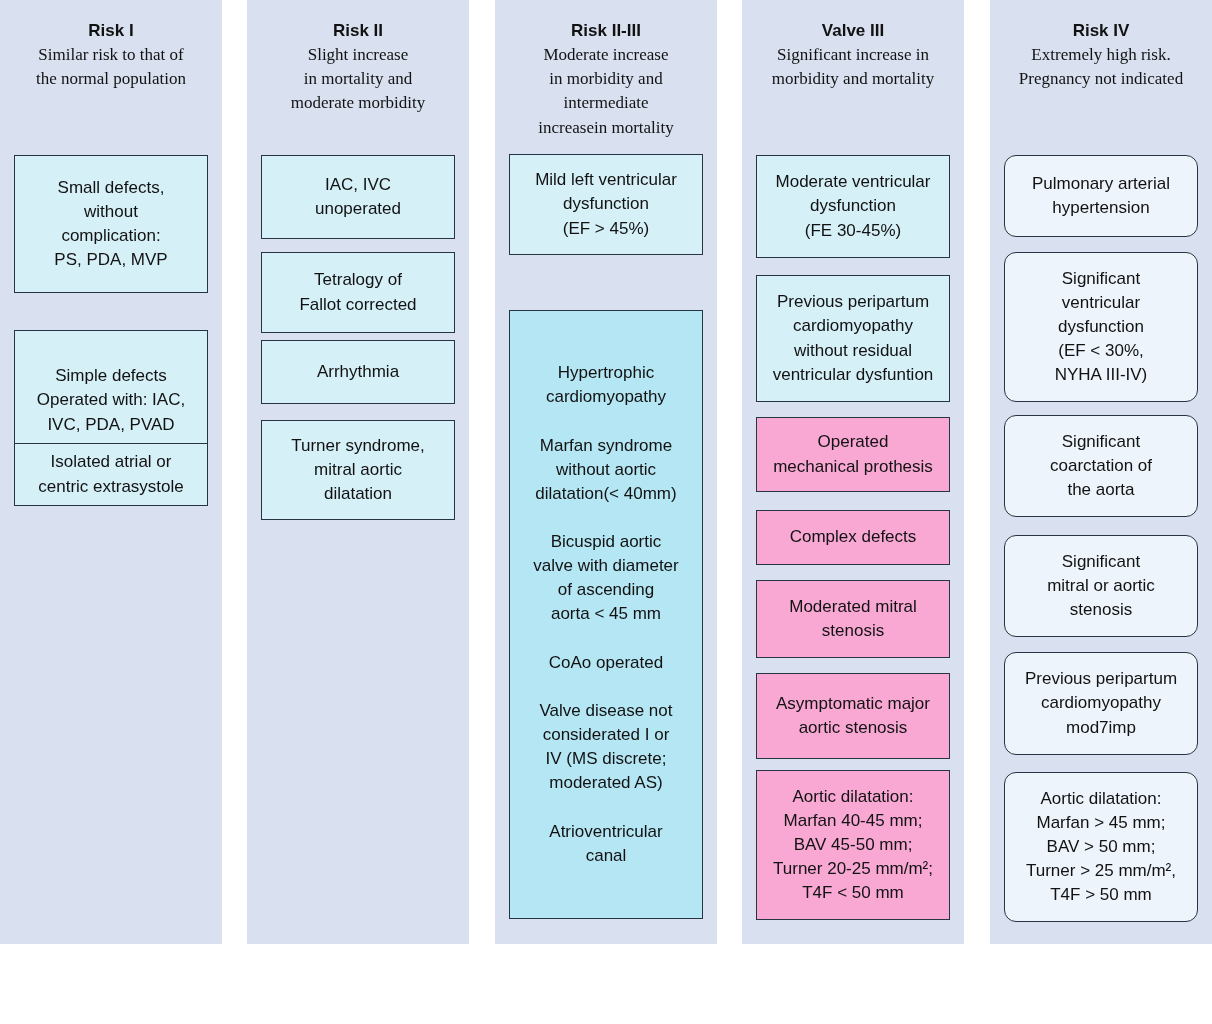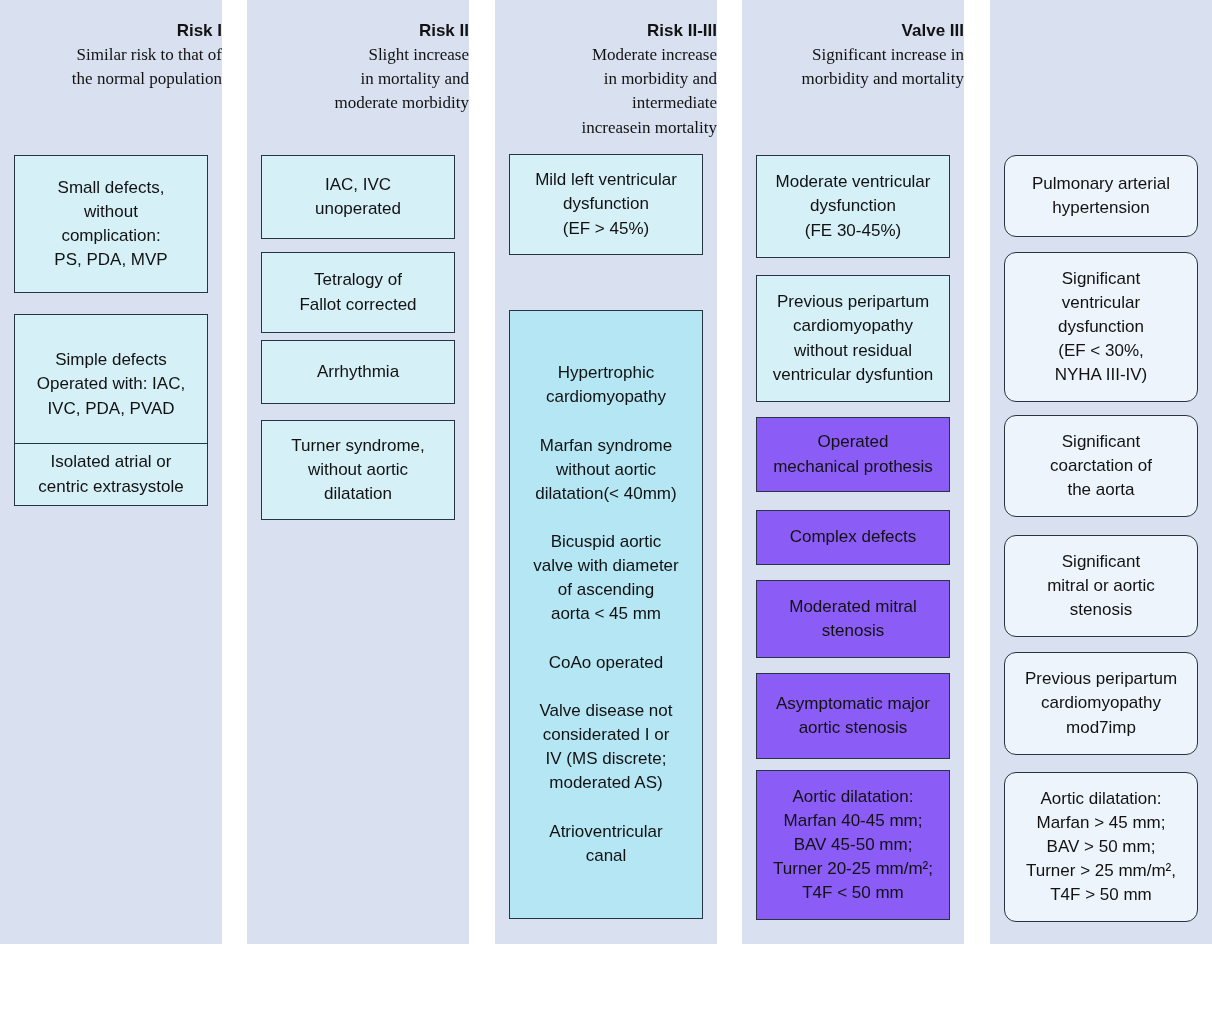--- a/index.html
+++ b/index.html
@@ -9,38 +9,38 @@
     color:#121212;
     -webkit-font-smoothing:antialiased;
   }
   .page { position:relative; width:1212px; height:1024px; background:#ffffff; overflow:hidden; }
 
   .col {
     position:absolute; top:0; width:222px; height:944px;
     background:#d9e1f0;
   }
   .col-head {
-    padding-top:19px; text-align:right;
+    padding-top:19px; text-align:center;
     font-size:17px; line-height:1.42;
   }
   .col-title { font-weight:bold; }
   .col-sub { white-space:pre-line;font-family:Liberation Serif, serif; }
 
   .box {
     position:absolute; left:14px; width:194px;
     box-sizing:border-box;
     border:1.6px solid #263443;
     display:flex; align-items:center; justify-content:center;
     text-align:center; font-size:17px; line-height:1.42;
   }
   .box .box-text { white-space:pre-line; padding:4px 2px; }
 
   .tone-light  { background:#d6f0f8; }
   .tone-medium { background:#b5e6f4; }
-  .tone-dark   { background:#8b5cf6; }
+  .tone-dark   { background:#f9a8d4; }
   .tone-pale   { background:#eef4fb;border-radius:12px; }
 
   .footer {
     position:absolute; left:0; top:966px; width:1212px; height:58px;
     box-sizing:border-box;
     background:#cdedf8; border:2px solid #263443;
     display:flex; align-items:center; justify-content:center;
     font-size:17px; text-align:center;
   }
 </style>
@@ -54,21 +54,21 @@
       <div class="col-title">Risk I</div>
       <div class="col-sub">Similar risk to that of
 the normal population</div>
     </header>
     <div class="box tone-light" style="top:155px;height:138px">
       <span class="box-text">Small defects,
 without
 complication:
 PS, PDA, MVP</span>
     </div>
-    <div class="box tone-light" style="top:314px;height:141px">
+    <div class="box tone-light" style="top:330px;height:141px">
       <span class="box-text">Simple defects
 Operated with: IAC,
 IVC, PDA, PVAD</span>
     </div>
     <div class="box tone-light" style="top:443px;height:63px">
       <span class="box-text">Isolated atrial or
 centric extrasystole</span>
     </div>
   </section>
 
@@ -85,21 +85,21 @@
     </div>
     <div class="box tone-light" style="top:155px;height:84px">
       <span class="box-text">IAC, IVC
 unoperated</span>
     </div>
     <div class="box tone-light" style="top:340px;height:64px">
       <span class="box-text">Arrhythmia</span>
     </div>
     <div class="box tone-light" style="top:420px;height:100px">
       <span class="box-text">Turner syndrome,
-without aortic
+mitral aortic
 dilatation</span>
     </div>
   </section>
 
   <section class="col" style="left:495px">
     <header class="col-head">
       <div class="col-title">Risk II-III</div>
       <div class="col-sub">Moderate increase
 in morbidity and
 intermediate
@@ -170,20 +170,25 @@
     <div class="box tone-dark" style="top:770px;height:150px">
       <span class="box-text">Aortic dilatation:
 Marfan 40-45 mm;
 BAV 45-50 mm;
 Turner 20-25 mm/m²;
 T4F &lt; 50 mm</span>
     </div>
   </section>
 
   <section class="col" style="left:990px">
+    <header class="col-head">
+      <div class="col-title">Risk IV</div>
+      <div class="col-sub">Extremely high risk.
+Pregnancy not indicated</div>
+    </header>
     <div class="box tone-pale" style="top:155px;height:82px">
       <span class="box-text">Pulmonary arterial
 hypertension</span>
     </div>
     <div class="box tone-pale" style="top:252px;height:150px">
       <span class="box-text">Significant
 ventricular
 dysfunction
 (EF &lt; 30%,
 NYHA III-IV)</span>

